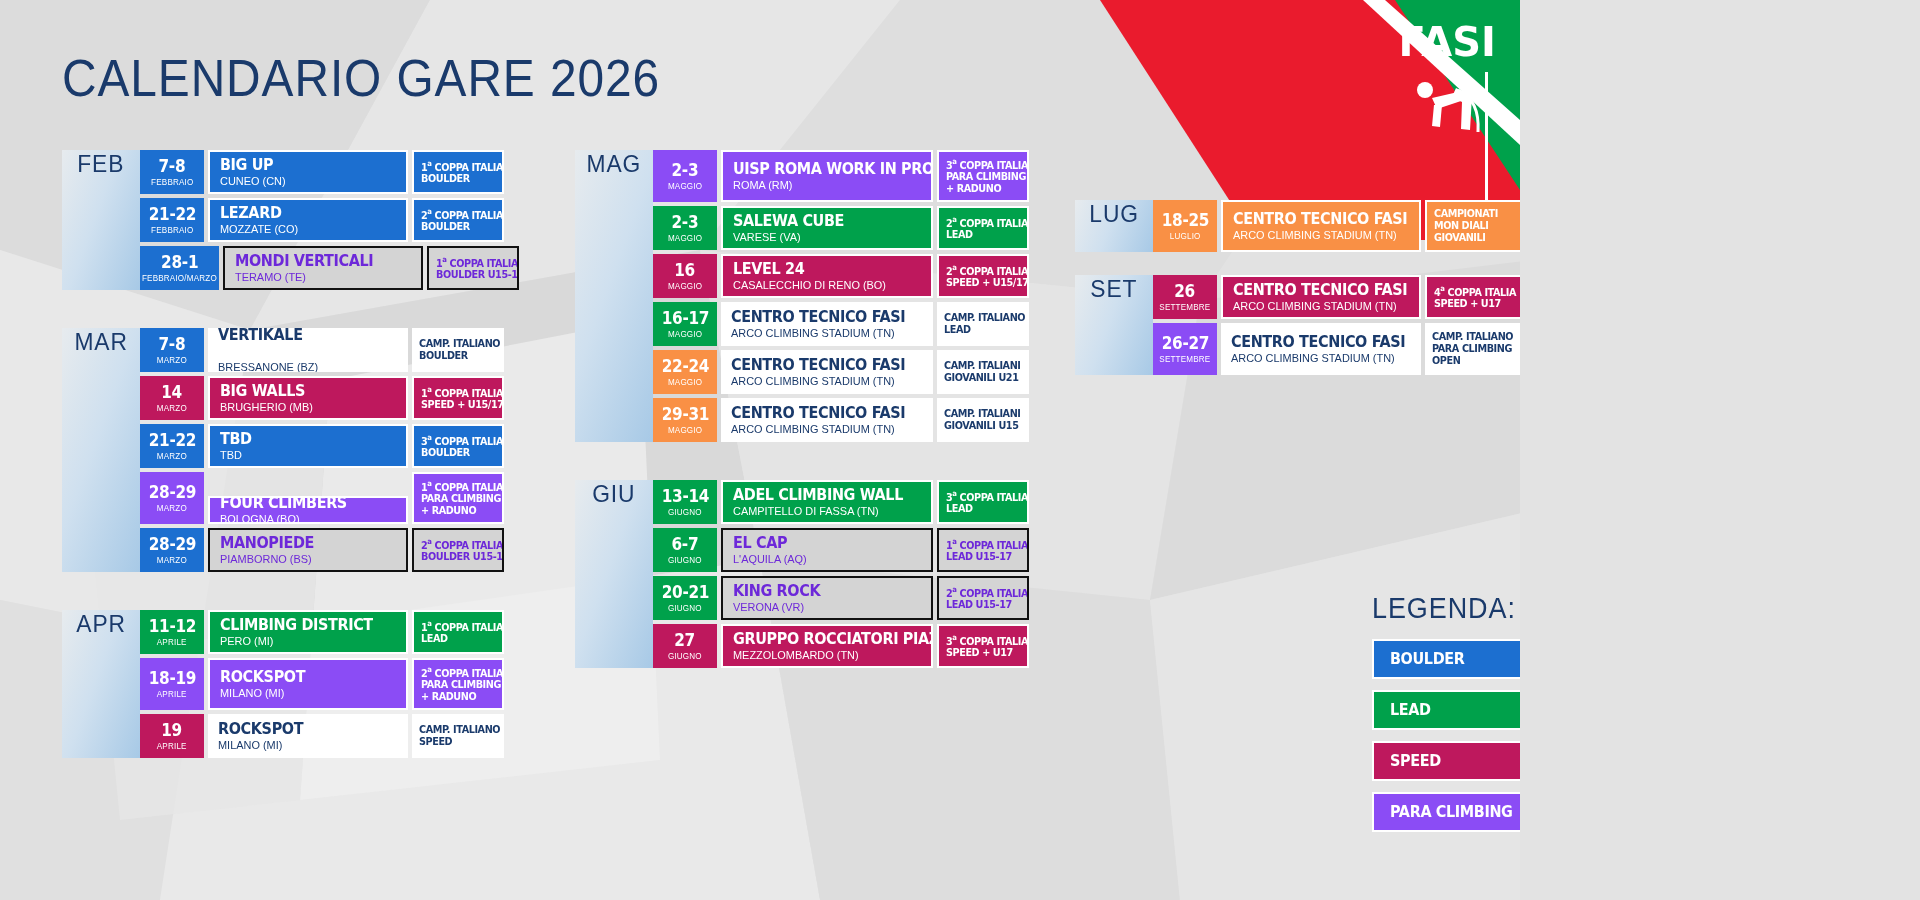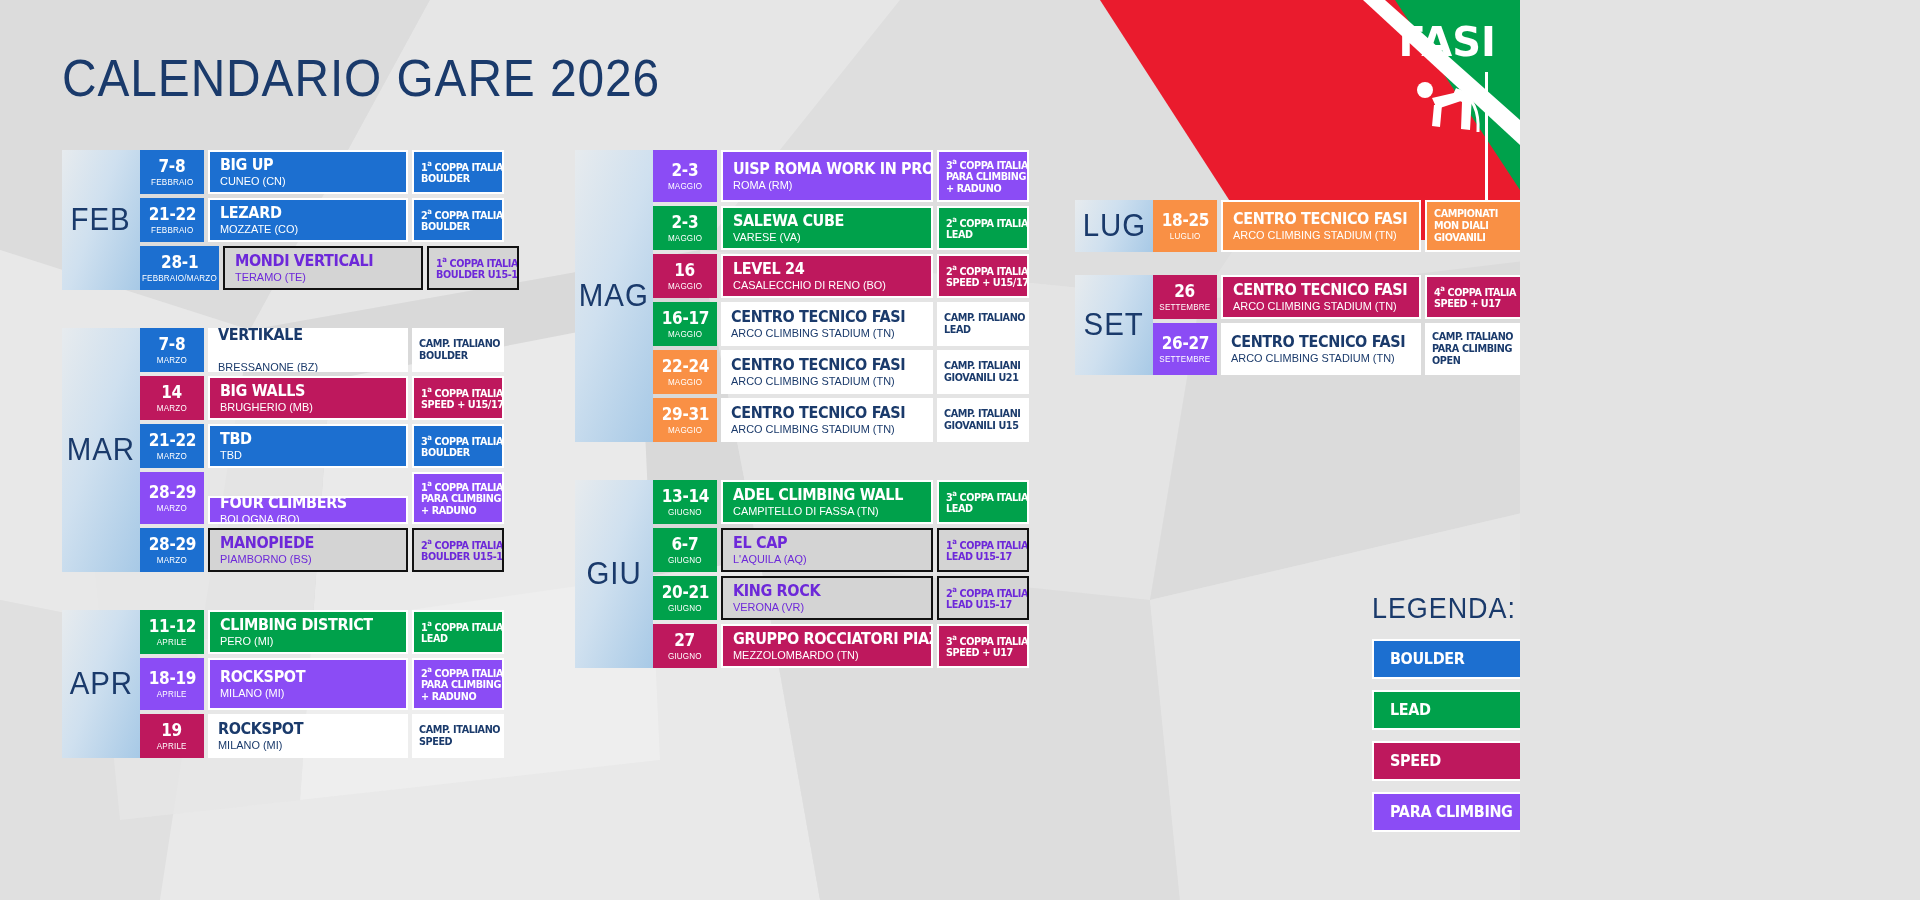--- a/index.html
+++ b/index.html
@@ -22,23 +22,23 @@
   #title {
     position:absolute; left:62px; top:48px;
     font-size:52px; color:#1a3a6b; letter-spacing:1px;
     font-family:"Liberation Sans Narrow","Liberation Sans",sans-serif;
     transform: scaleX(0.92); transform-origin: left center;
     white-space:nowrap;
   }
   
   .month-group { position:absolute; display:flex; align-items:stretch; }
   .month-tab {
-    width:78px; display:flex; align-items:center; justify-content:center;
+    width:78px; display:flex; align-items:flex-start; justify-content:center;
     background:linear-gradient(110deg,#e7ebee 0%,#cfe0ef 45%,#a7c9e6 100%);
-    color:#1a3a6b; font-size:31px; letter-spacing:1px;
+    color:#1a3a6b; font-size:24px; letter-spacing:1px;
     font-family:"Liberation Sans Narrow","Liberation Sans",sans-serif;
     transform:none;
     flex:0 0 78px;
   }
   .month-tab span { transform:scaleX(0.95); display:inline-block; }
   .rows { display:flex; flex-direction:column; gap:4px; flex:1 1 auto; }
   .row { display:flex; align-items:stretch; gap:4px; height:44px; }
   .row.h3 { height:52px; }
   .date-cell {
     flex:0 0 64px; display:flex; flex-direction:column;

